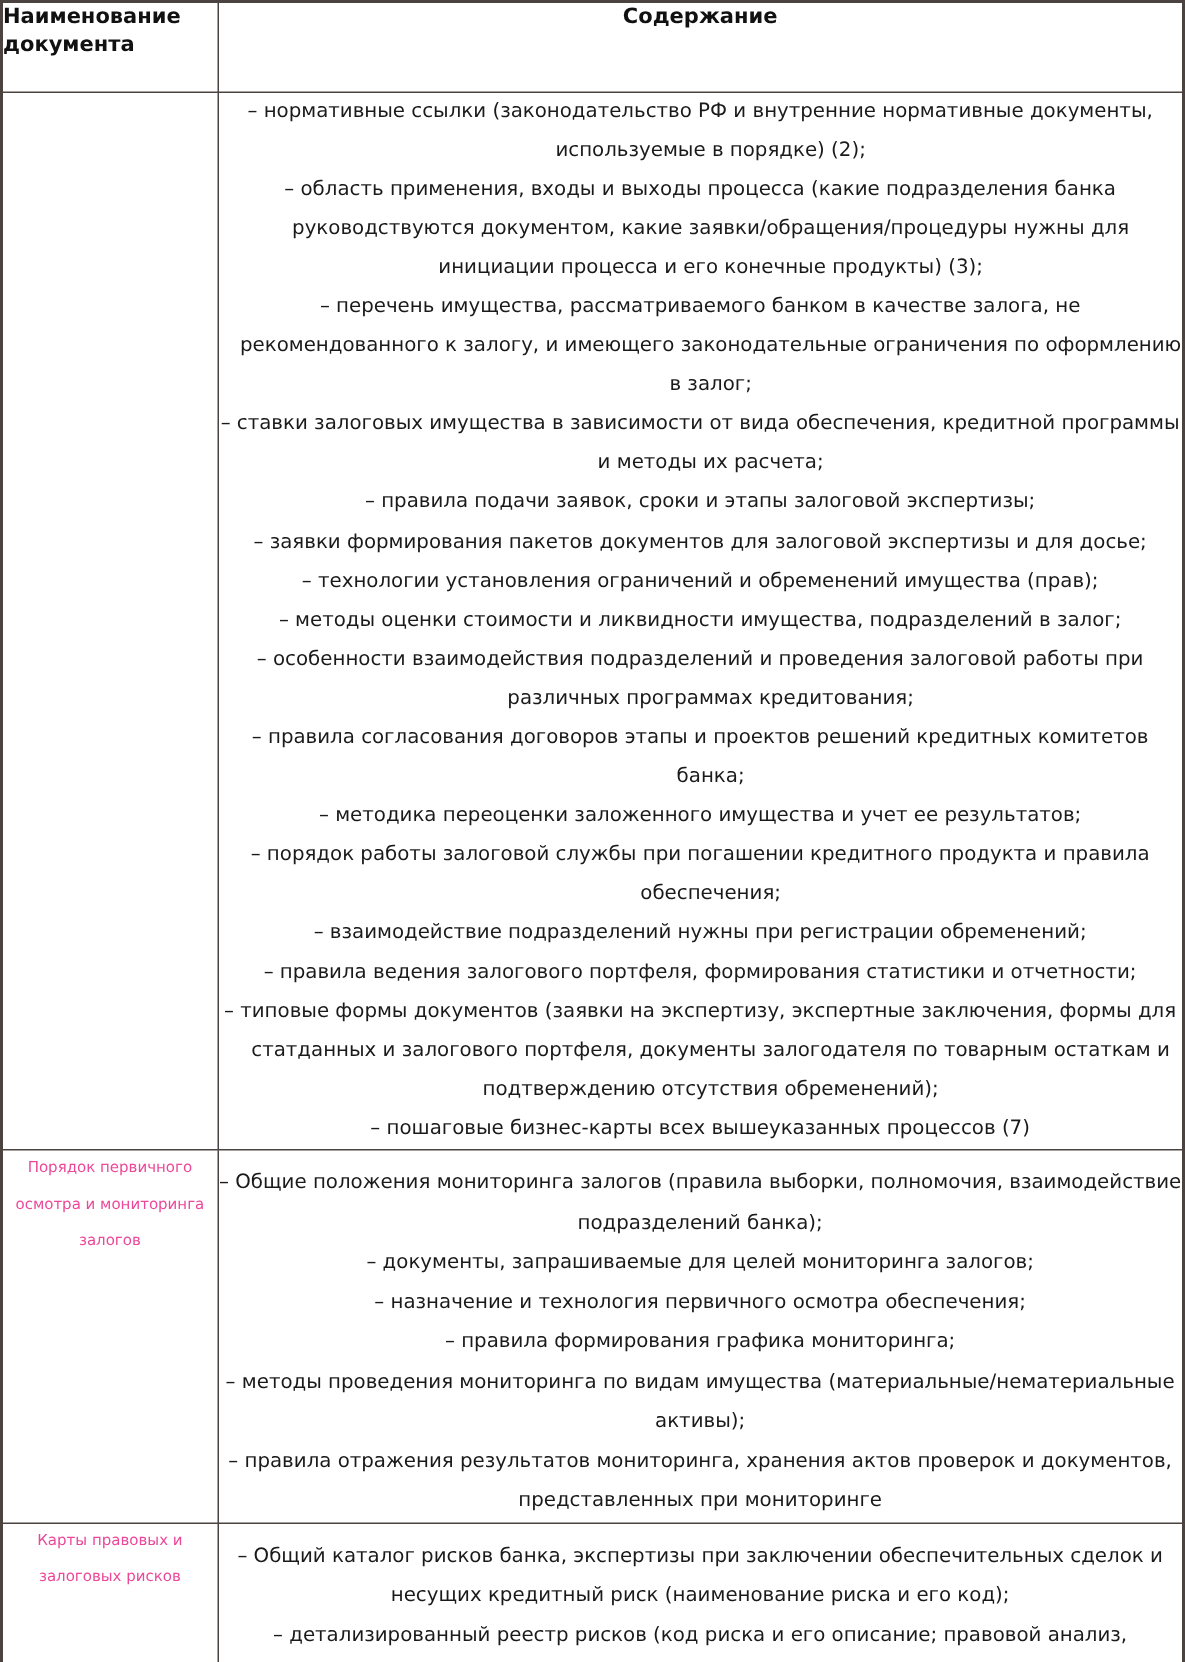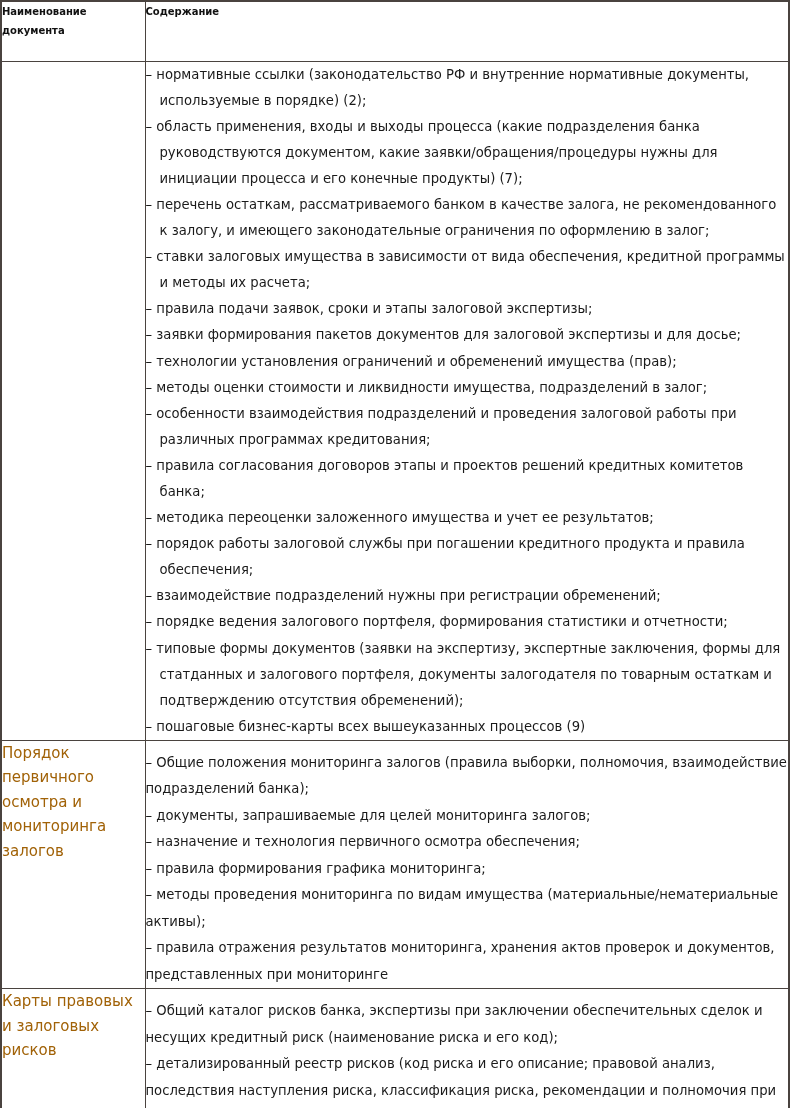--- a/index.html
+++ b/index.html
@@ -37,44 +37,45 @@
     padding: 0;
   }
   .doc-table td:last-child,
   .doc-table th:last-child { border-right: none; }
   .doc-table tr:last-child td { border-bottom: none; }
 
   
   .hdr-name, .hdr-content {
     font-family: "DejaVu Sans", sans-serif;
     font-weight: 700;
-    font-size: 10px;
+    font-size: 14px;
     line-height: 19px;
     color: #111111;
     height: 60px;
     box-sizing: border-box;
   }
   .hdr-name {
     padding: 10px 8px 6px 11px;
     text-align: left;
   }
   .hdr-content {
     padding: 10px 8px 6px 8px;
-    text-align: left;
+    text-align: center;
   }
 
   
   .cell-name {
     font-family: "DejaVu Sans", sans-serif;
     font-weight: 400;
-    font-size: 15px;
+    font-size: 10px;
     line-height: 24.5px;
-    color: #a16207;
+    color: #ec4899;
     padding: 11px 6px 10px 11px;
     box-sizing: border-box;
+    text-align: center;
   }
   .cell-name.empty { padding: 0; }
 
   
   .cell-content {
     font-family: "DejaVu Sans", sans-serif;
     font-weight: 400;
     font-size: 13.2px;
     line-height: 26.1px;
     color: #1a1a1a;
@@ -87,21 +88,21 @@
   }
 
   .bullet-list {
     list-style: none;
     margin: 0;
     padding: 0;
   }
   .bullet-list li {
     margin: 0;
     padding: 0;
-    text-align: left;
+    text-align: center;
   }
 
   
   .hang .bullet-list li {
     padding-left: 14px;
     text-indent: -14px;
   }
   
   .flush .bullet-list li {
     padding-left: 0;
@@ -122,35 +123,35 @@
       <th class="hdr-content">Содержание</th>
     </tr>
   </thead>
   <tbody>
 
     <tr>
       <td class="cell-name empty"></td>
       <td class="cell-content hang">
         <ul class="bullet-list">
           <li>– нормативные ссылки (законодательство РФ и внутренние нормативные документы, используемые в порядке) (2);</li>
-          <li>– область применения, входы и выходы процесса (какие подразделения банка руководствуются документом, какие заявки/обращения/процедуры нужны для инициации процесса и его конечные продукты) (7);</li>
-          <li>– перечень остаткам, рассматриваемого банком в качестве залога, не рекомендованного к залогу, и имеющего законодательные ограничения по оформлению в залог;</li>
+          <li>– область применения, входы и выходы процесса (какие подразделения банка руководствуются документом, какие заявки/обращения/процедуры нужны для инициации процесса и его конечные продукты) (3);</li>
+          <li>– перечень имущества, рассматриваемого банком в качестве залога, не рекомендованного к залогу, и имеющего законодательные ограничения по оформлению в залог;</li>
           <li>– ставки залоговых имущества в зависимости от вида обеспечения, кредитной программы и методы их расчета;</li>
           <li>– правила подачи заявок, сроки и этапы залоговой экспертизы;</li>
           <li>– заявки формирования пакетов документов для залоговой экспертизы и для досье;</li>
           <li>– технологии установления ограничений и обременений имущества (прав);</li>
           <li>– методы оценки стоимости и ликвидности имущества, подразделений в залог;</li>
           <li>– особенности взаимодействия подразделений и проведения залоговой работы при различных программах кредитования;</li>
           <li>– правила согласования договоров этапы и проектов решений кредитных комитетов банка;</li>
           <li>– методика переоценки заложенного имущества и учет ее результатов;</li>
           <li>– порядок работы залоговой службы при погашении кредитного продукта и правила обеспечения;</li>
           <li>– взаимодействие подразделений нужны при регистрации обременений;</li>
-          <li>– порядке ведения залогового портфеля, формирования статистики и отчетности;</li>
+          <li>– правила ведения залогового портфеля, формирования статистики и отчетности;</li>
           <li>– типовые формы документов (заявки на экспертизу, экспертные заключения, формы для статданных и залогового портфеля, документы залогодателя по товарным остаткам и подтверждению отсутствия обременений);</li>
-          <li>– пошаговые бизнес-карты всех вышеуказанных процессов (9)</li>
+          <li>– пошаговые бизнес-карты всех вышеуказанных процессов (7)</li>
         </ul>
       </td>
     </tr>
 
     <tr>
       <td class="cell-name">Порядок первичного осмотра и мониторинга залогов</td>
       <td class="cell-content flush tight">
         <ul class="bullet-list">
           <li>– Общие положения мониторинга залогов (правила выборки, полномочия, взаимодействие подразделений банка);</li>
           <li>– документы, запрашиваемые для целей мониторинга залогов;</li>

